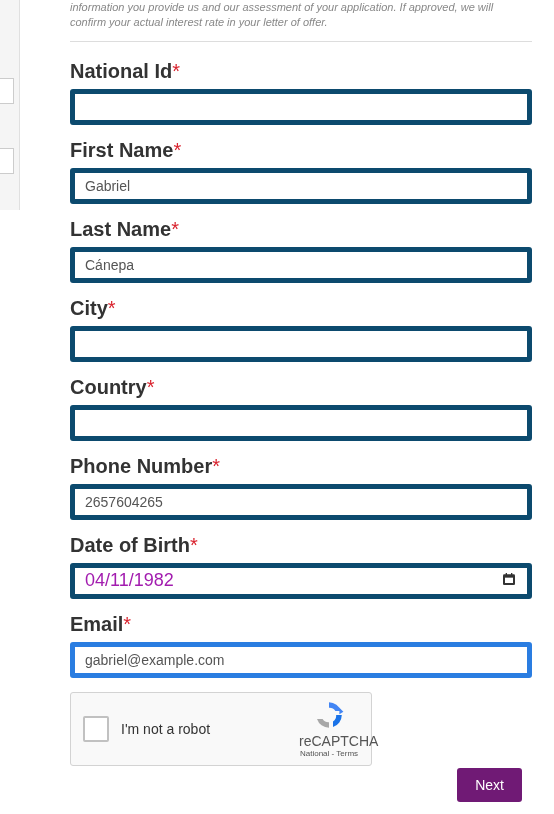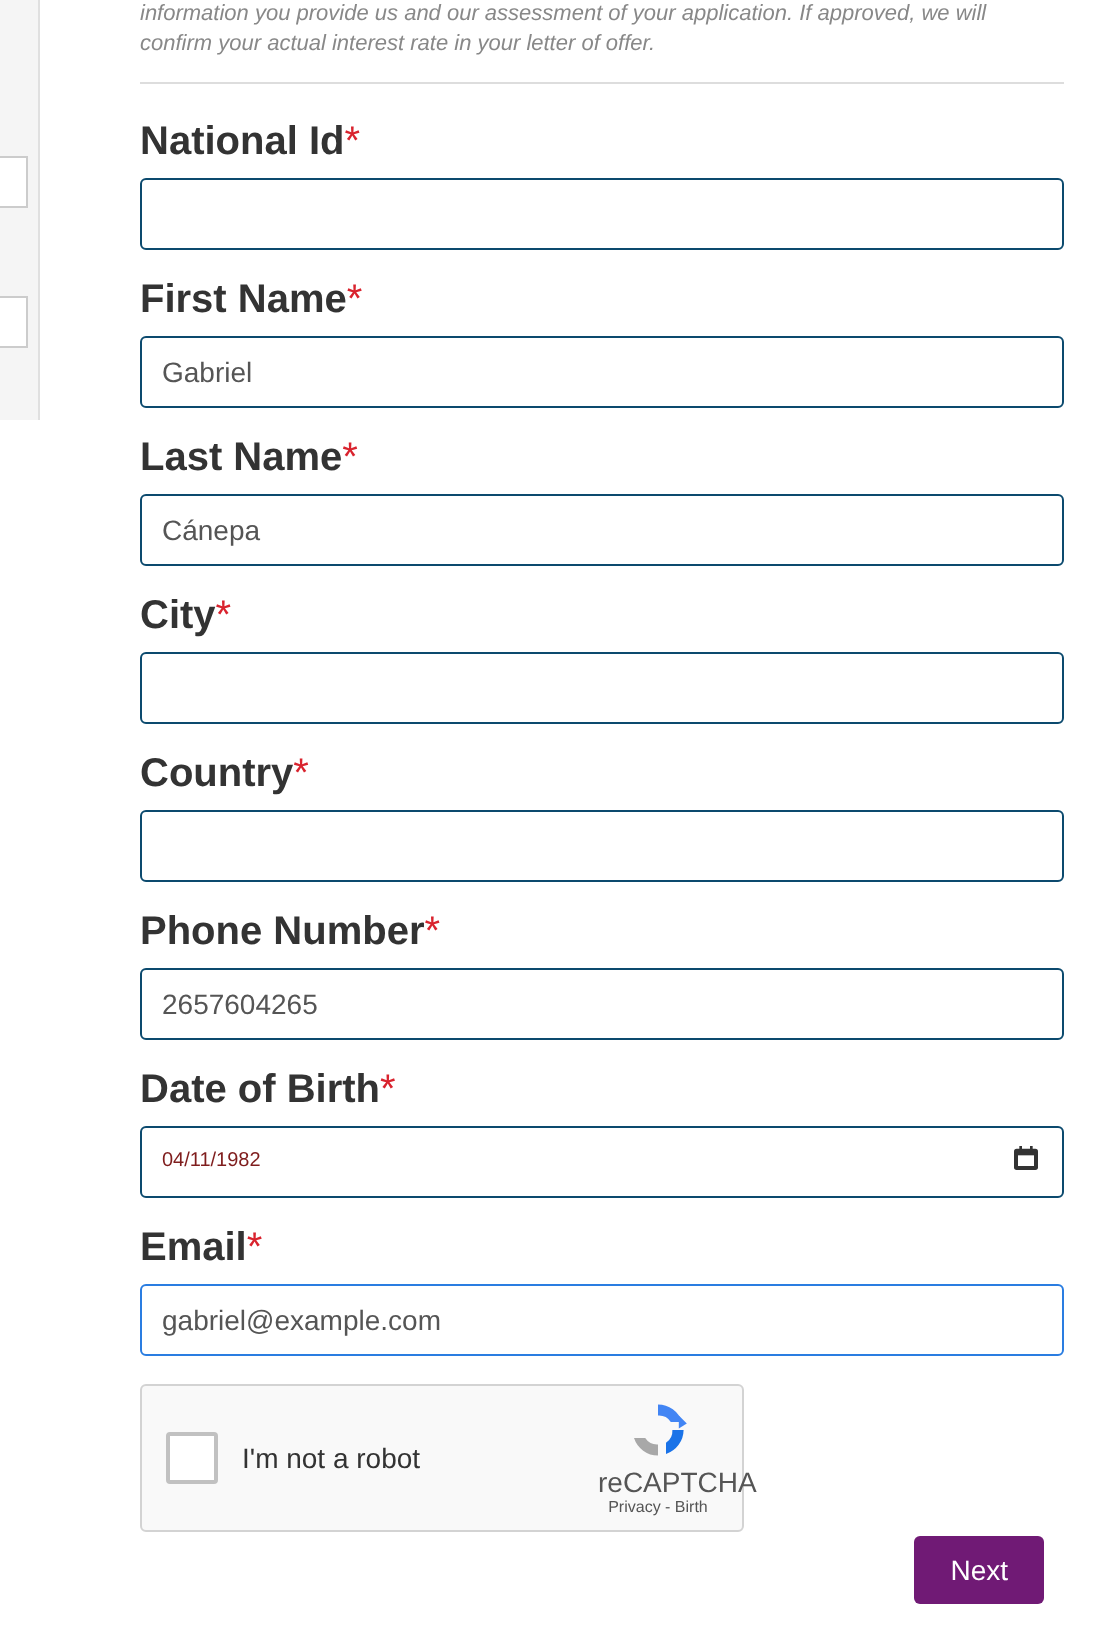--- a/index.html
+++ b/index.html
@@ -67,38 +67,38 @@
       margin-bottom: 6px;
       display: block;
     }
     .required {
       color: #d9232e;
       font-weight: normal;
     }
     .form-control {
       width: 100%;
       height: 36px;
-      border: 1px solid #0c4a6e;
+      border: 5px solid #0c4a6e;
       border-radius: 3px;
       padding: 6px 10px;
       font-size: 14px;
       color: #555;
       font-family: inherit;
     }
     .focused {
       border-color: #2a7de1;
     }
     .date-input {
       display: flex;
       align-items: center;
       justify-content: space-between;
     }
     .date-text {
-      color: #7f1d1d;
-      font-size: 10px;
+      color: #a21caf;
+      font-size: 18px;
     }
     .recaptcha {
       width: 302px;
       height: 74px;
       border: 1px solid #d3d3d3;
       border-radius: 3px;
       background: #f9f9f9;
       margin: 10px 8px 0 8px;
       display: flex;
       align-items: center;
@@ -236,19 +236,19 @@
     <div class="recaptcha-brand">
       <div class="recaptcha-logo">
         <svg viewBox="0 0 40 40">
           <path d="M20 4 A16 16 0 0 1 35 15 L28 15 A9 9 0 0 0 20 11 Z" fill="#4285f4"></path>
           <path d="M36 20 A16 16 0 0 1 25 35 L25 28 A9 9 0 0 0 29 20 Z" fill="#1a73e8"></path>
           <path d="M20 36 A16 16 0 0 1 5 25 L12 25 A9 9 0 0 0 20 29 Z" fill="#a8a8a8"></path>
           <polygon points="33,11 38,16 33,19" fill="#4285f4"></polygon>
         </svg>
       </div>
       <div class="recaptcha-name">reCAPTCHA</div>
-      <div class="recaptcha-links">Privacy - Birth</div>
+      <div class="recaptcha-links">National - Terms</div>
     </div>
   </div>
 
 </div>
 
 <button class="btn-next">Next</button>
 
 </body></html>

